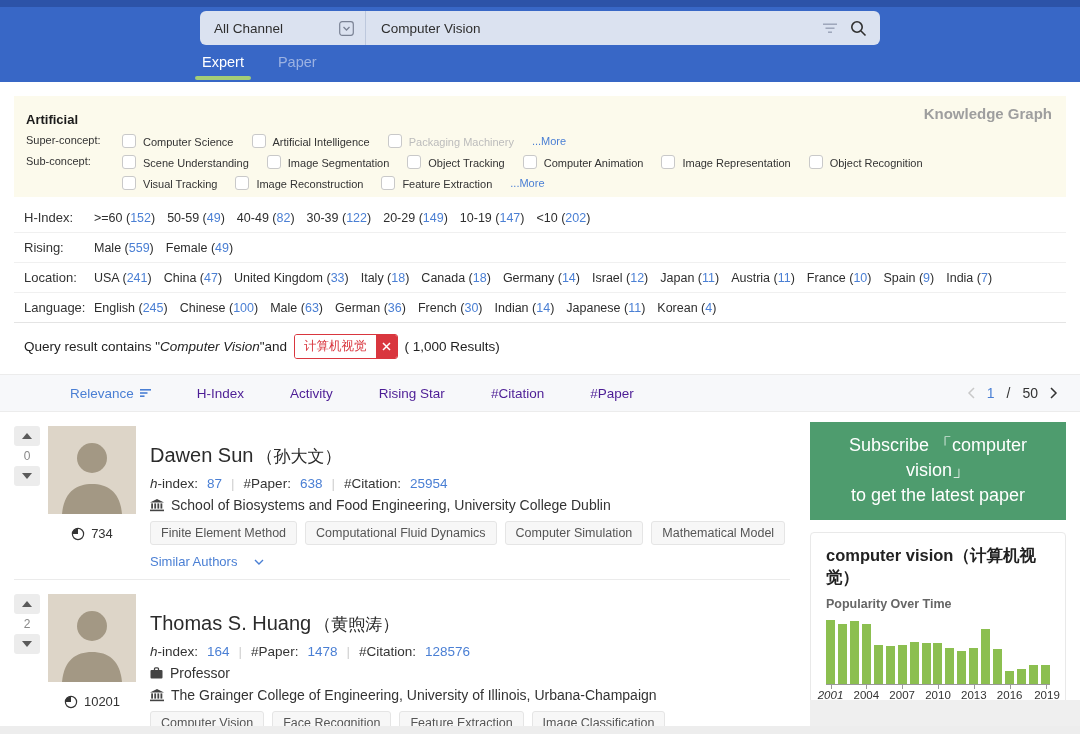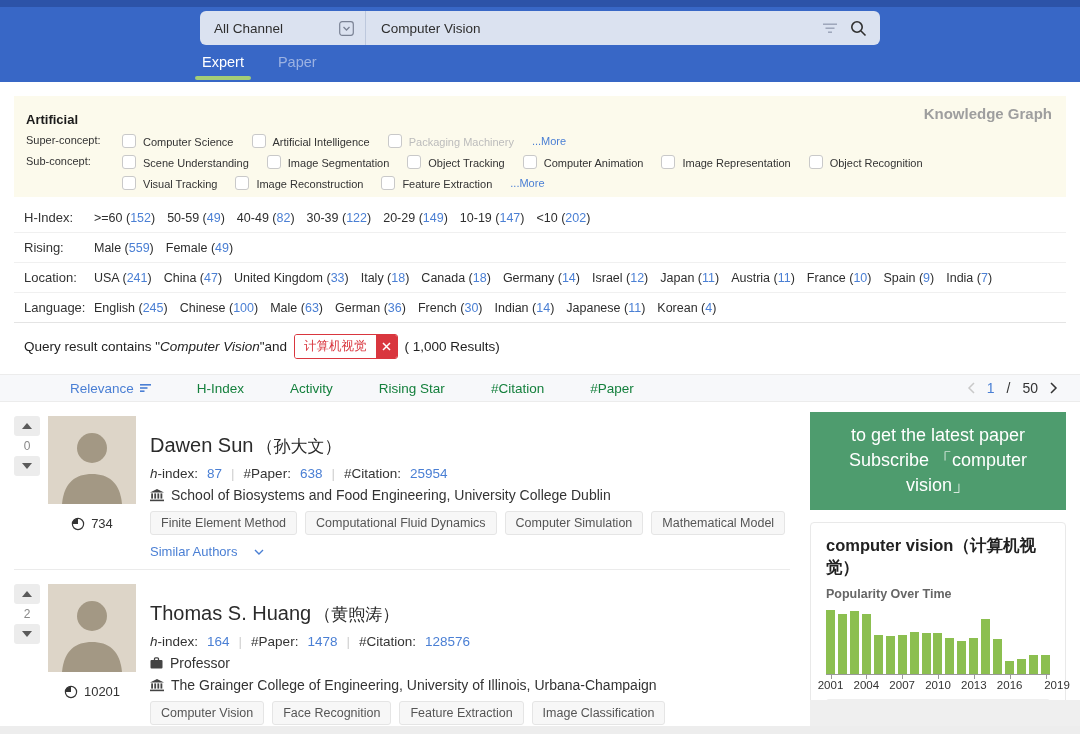--- a/index.html
+++ b/index.html
@@ -42,23 +42,23 @@
   .filter-options { display:flex; gap:12px; white-space:nowrap; }
   .filter-option { cursor:pointer; color:#2e2e2e; }
   .fo-count { color:#4a7fd4; }
 
   .query-row { display:flex; align-items:center; margin:0 14px; padding:11px 10px; font-size:13.5px; color:#222; }
   .query-term { font-style:italic; }
   .query-tag { display:flex; align-items:stretch; border:1px solid #d9363e; border-radius:3px; overflow:hidden; margin:0 7px; }
   .tag-text { padding:3px 9px; background:#fff; color:#d9363e; font-size:12.5px; }
   .tag-close { width:21px; background:#d9363e; display:flex; align-items:center; justify-content:center; cursor:pointer; }
 
-  .sort-bar { display:flex; align-items:center; height:28px; margin-top:4px; padding:0 22px 0 70px; background:#f7f8fa; border-top:1px solid #ececec; border-bottom:1px solid #ececec; }
+  .sort-bar { display:flex; align-items:center; height:38px; margin-top:4px; padding:0 22px 0 70px; background:#f7f8fa; border-top:1px solid #ececec; border-bottom:1px solid #ececec; }
   .sort-options { flex:1; display:flex; gap:46px; }
-  .sort-option { display:flex; align-items:center; gap:6px; font-size:13.5px; color:#15803d; cursor:pointer; }
+  .sort-option { display:flex; align-items:center; gap:6px; font-size:13.5px; color:#4c1d95; cursor:pointer; }
   .sort-option.active { color:#4a7fd4; }
   .pagination { display:flex; align-items:center; gap:12px; font-size:14px; }
   .page-current { color:#4a7fd4; }
   .page-sep, .page-total { color:#333; }
   .page-prev, .page-next { display:flex; align-items:center; cursor:pointer; }
 
   
   .results { display:flex; align-items:flex-start; }
   .experts-col { flex:1; margin:0 20px 0 14px; }
   .expert-card { display:flex; padding:14px 0 10px; border-bottom:1px solid #ebebeb; }
@@ -458,22 +458,22 @@
                 <span class="tag-pill">Feature Extraction</span>
                 <span class="tag-pill">Image Classification</span>
                 <span class="tag-pill">Motion Estimation</span>
               </div>
             </div>
           </div>
         </div>
 
       <div class="sidebar">
         <div class="subscribe-box">
+          <div>Subscribe 「computer vision」</div>
           <div>to get the latest paper</div>
-          <div>Subscribe 「computer vision」</div>
         </div>
         <div class="concept-card">
           <div class="concept-title">computer vision（计算机视觉）</div>
           <div class="pop-label">Popularity Over Time</div>
           <div class="chart">
             <div class="bars" id="bars">
                 <div class="bar" style="height: 64px;"></div>
                 <div class="bar" style="height: 60px;"></div>
                 <div class="bar" style="height: 63px;"></div>
                 <div class="bar" style="height: 60px;"></div>
@@ -488,33 +488,33 @@
                 <div class="bar" style="height: 36px;"></div>
                 <div class="bar" style="height: 55px;"></div>
                 <div class="bar" style="height: 35px;"></div>
                 <div class="bar" style="height: 13px;"></div>
                 <div class="bar" style="height: 15px;"></div>
                 <div class="bar" style="height: 19px;"></div>
                 <div class="bar" style="height: 19px;"></div>
               </div>
             <div class="ticks" id="ticks">
                 <div class="tick-mark" style="left: 4.5px;"></div>
-                <div class="tick-label" style="left: 4.5px;">2001</div>
+                <div class="tick-label" style="left: 4.5px; font-style: italic;">2001</div>
                 <div class="tick-mark" style="left: 40.3333px;"></div>
                 <div class="tick-label" style="left: 40.3333px;">2004</div>
                 <div class="tick-mark" style="left: 76.1667px;"></div>
                 <div class="tick-label" style="left: 76.1667px;">2007</div>
                 <div class="tick-mark" style="left: 112px;"></div>
                 <div class="tick-label" style="left: 112px;">2010</div>
                 <div class="tick-mark" style="left: 147.833px;"></div>
                 <div class="tick-label" style="left: 147.833px;">2013</div>
                 <div class="tick-mark" style="left: 183.667px;"></div>
                 <div class="tick-label" style="left: 183.667px;">2016</div>
                 <div class="tick-mark" style="left: 219.5px;"></div>
-                <div class="tick-label" style="left: 231px;">2019</div>
+                <div class="tick-label" style="left: 221px;">2019</div>
               </div>
           </div>
           <button class="see-desc">See Description</button>
         </div>
       </div>
     </div>
 
   </div>
 
   <div class="sidebar-bg"></div>

